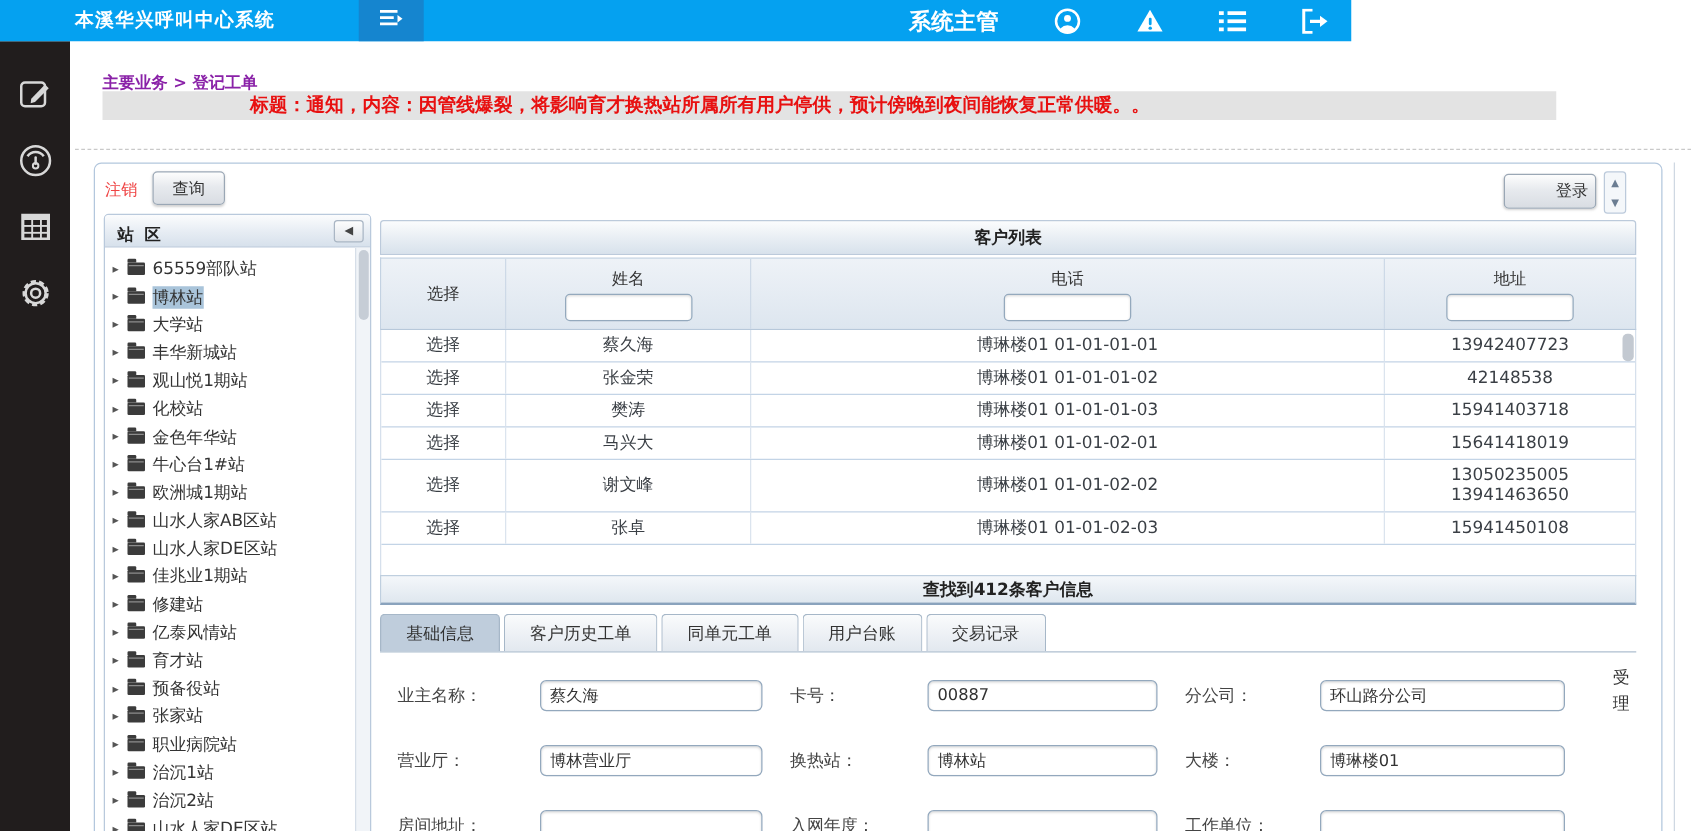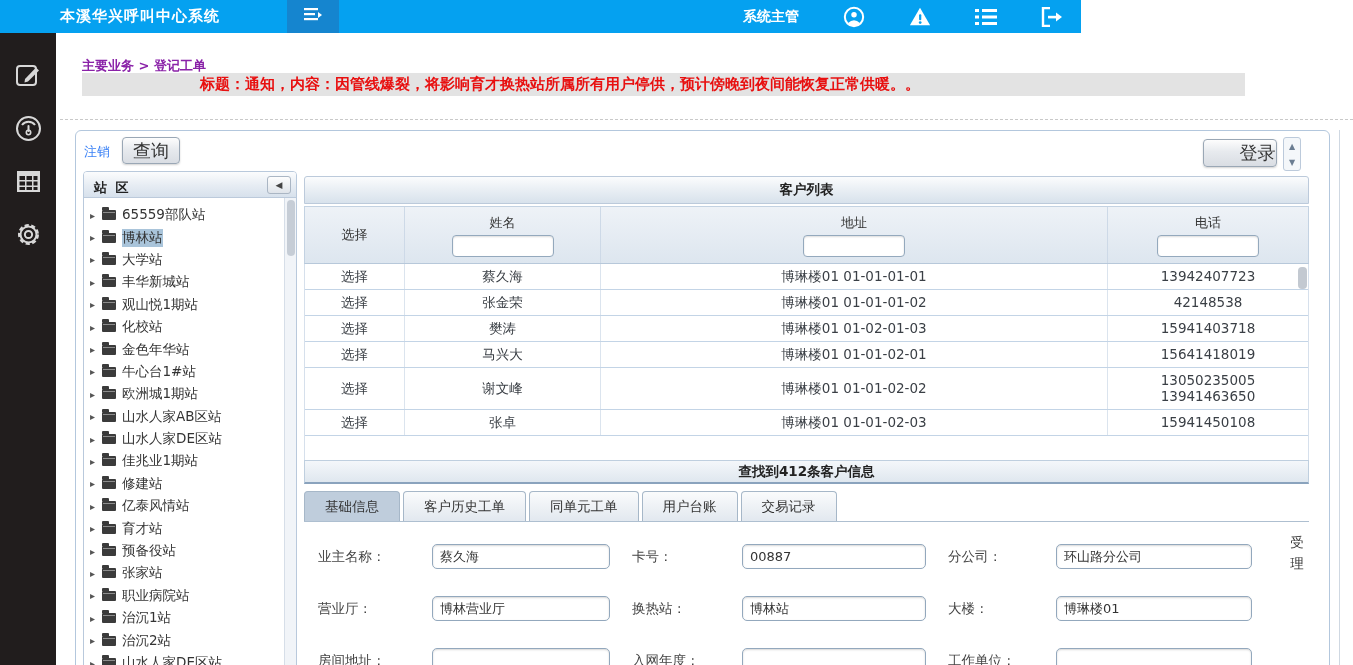--- a/index.html
+++ b/index.html
@@ -7,21 +7,21 @@
     font-family:"DejaVu Sans","Liberation Sans",sans-serif; }
 
   
   .topbar { position:absolute; left:0; top:0; width:1081px; height:33px;
     background:#05a1f0; display:flex; align-items:center; color:#fff; z-index:30; }
   .topbar-title { margin-left:60px; font-size:15px; font-weight:bold; letter-spacing:1px; }
   .hamburger-box { position:absolute; left:287px; top:0; width:52px; height:33px;
     background:#1585cf; display:flex; align-items:center; justify-content:center; cursor:pointer; }
   .topbar-right { position:absolute; right:18px; top:0; height:33px; display:flex;
     align-items:center; gap:44px; }
-  .topbar-user { font-size:14px; font-weight:bold; }
+  .topbar-user { font-size:18px; font-weight:bold; }
   .tb-icon { width:22px; height:22px; display:flex; align-items:center; justify-content:center; cursor:pointer; }
   .tb-icon svg { display:block; }
 
   
   .side-rail { position:absolute; left:0; top:33px; width:56px; height:632px;
     background:#211d1d; display:flex; flex-direction:column; align-items:center;
     padding-top:28px; gap:25px; z-index:25; }
   .rail-icon { width:28px; height:28px; display:flex; align-items:center; justify-content:center; cursor:pointer; }
   .rail-icon svg { display:block; }
 
@@ -30,23 +30,23 @@
     color:#8a22a8; }
   .notice-band { position:absolute; left:82px; top:73px; width:1163px; height:23px;
     background:#e3e3e3; display:flex; align-items:center; }
   .notice-text { margin-left:118px; font-size:15px; font-weight:bold; color:#e81010; white-space:nowrap; }
   .dashed-divider { position:absolute; left:60px; top:119px; width:1293px; border-top:1px dashed #c9c9c9; }
 
   
   .main-panel { position:absolute; left:75px; top:130px; width:1255px; height:560px;
     border:1px solid #b3c7dd; border-radius:6px; background:#fff; }
 
-  .logout-text { position:absolute; left:8px; top:12px; font-size:13px; color:#3b82f6; }
+  .logout-text { position:absolute; left:8px; top:12px; font-size:13px; color:#ef4444; }
   .btn { background:linear-gradient(#fdfdfd,#e7eaee 45%,#d9dde3); border:1px solid #9aa7b5;
-    border-radius:4px; font-size:18px; color:#333; cursor:pointer;
+    border-radius:4px; font-size:13px; color:#333; cursor:pointer;
     box-shadow:0 1px 2px rgba(0,0,0,.18); font-family:Liberation Mono, monospace; }
   .query-btn { position:absolute; left:46px; top:6px; width:58px; height:27px; }
   .login-btn { position:absolute; right:52px; top:8px; width:74px; height:28px;padding-left:35px; }
   .mini-scroll { position:absolute; right:28px; top:6px; width:18px; height:34px;
     border:1px solid #bccadb; border-radius:3px; background:#f4f7fa; display:flex;
     flex-direction:column; }
   .mini-scroll span { flex:1; display:flex; align-items:center; justify-content:center;
     font-size:8px; color:#6b7d92; cursor:pointer; }
 
   
@@ -352,25 +352,25 @@
 
     <div class="grid-row list-header">
       <div class="hcell">
         <span>选择</span>
       </div>
       <div class="hcell">
         <span>姓名</span>
         <input style="">
       </div>
       <div class="hcell">
+        <span>电话</span>
+        <input style="">
+      </div>
+      <div class="hcell">
         <span>地址</span>
-        <input style="">
-      </div>
-      <div class="hcell">
-        <span>电话</span>
         <input style="">
       </div>
     </div>
 
     <div class="rows-wrap">
 
     <div class="grid-row data-row">
           <div class="dcell select-cell">选择</div>
           <div class="dcell">蔡久海</div>
           <div class="dcell">博琳楼01 01-01-01-01</div>
@@ -378,21 +378,21 @@
         </div>
         <div class="grid-row data-row">
           <div class="dcell select-cell">选择</div>
           <div class="dcell">张金荣</div>
           <div class="dcell">博琳楼01 01-01-01-02</div>
           <div class="dcell">42148538</div>
         </div>
         <div class="grid-row data-row">
           <div class="dcell select-cell">选择</div>
           <div class="dcell">樊涛</div>
-          <div class="dcell">博琳楼01 01-02-01-03</div>
+          <div class="dcell">博琳楼01 01-01-01-03</div>
           <div class="dcell">15941403718</div>
         </div>
         <div class="grid-row data-row">
           <div class="dcell select-cell">选择</div>
           <div class="dcell">马兴大</div>
           <div class="dcell">博琳楼01 01-01-02-01</div>
           <div class="dcell">15641418019</div>
         </div>
         <div class="grid-row data-row">
           <div class="dcell select-cell">选择</div>

